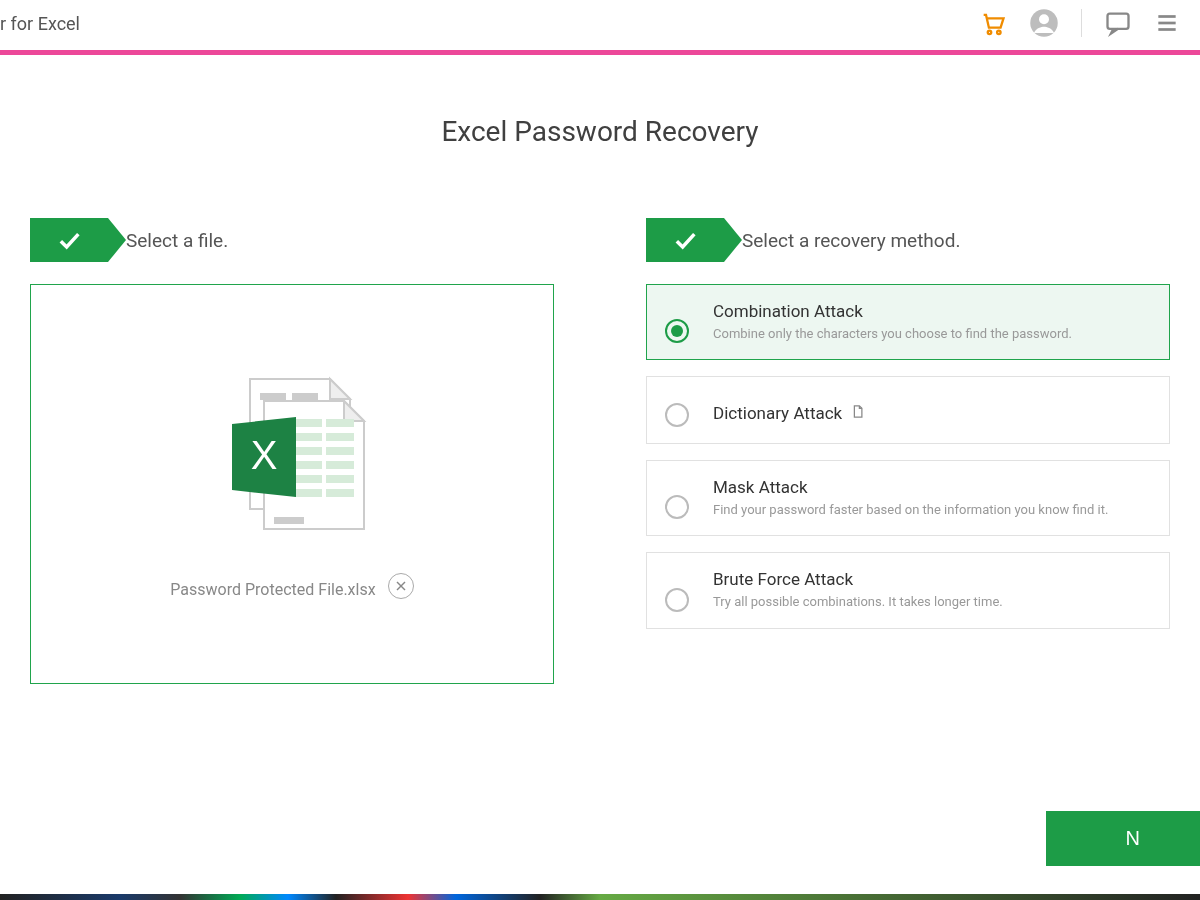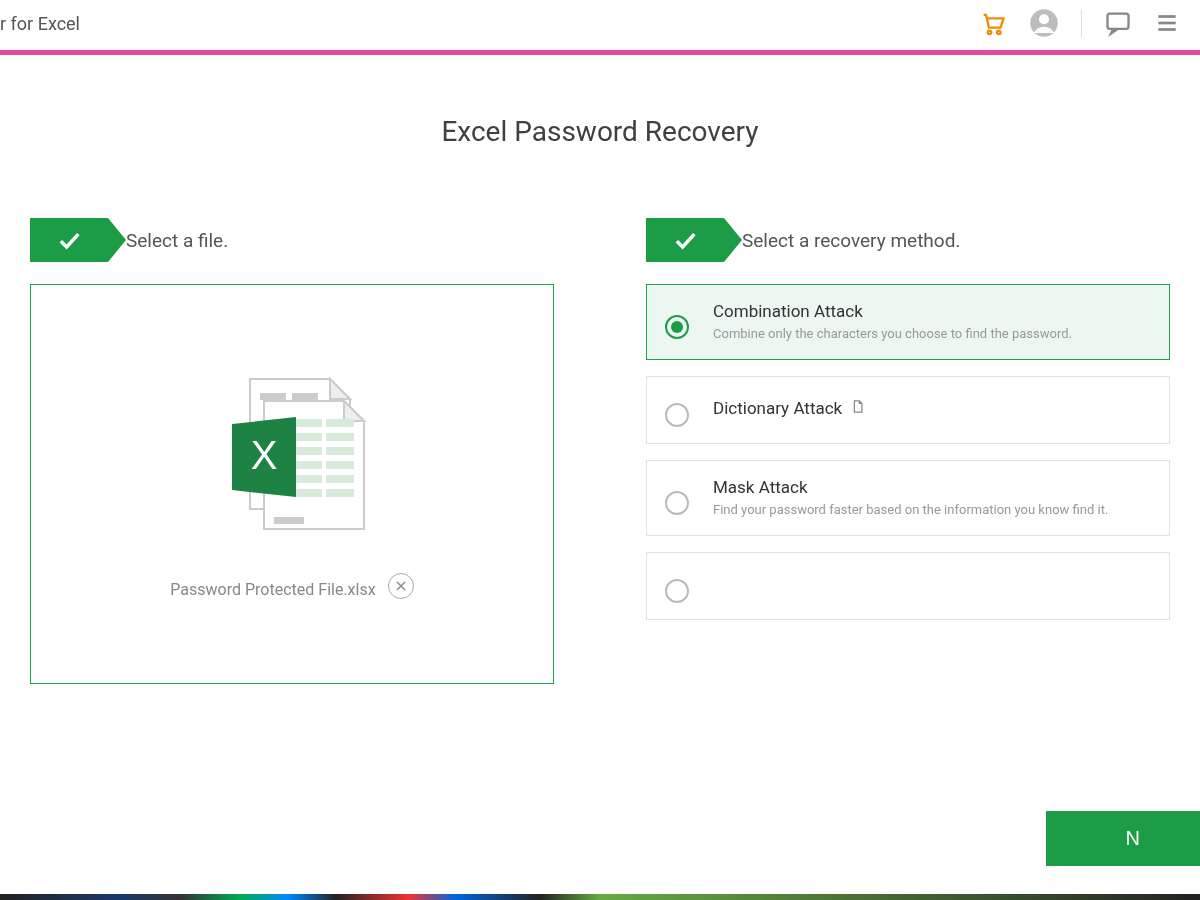--- a/index.html
+++ b/index.html
@@ -105,21 +105,21 @@
 }
 .method-list {
   display: flex;
   flex-direction: column;
   gap: 16px;
 }
 .method-option {
   border: 1.5px solid #e1e1e1;
   padding: 16px 18px;
   display: flex;
-  align-items: center;
+  align-items: flex-end;
   gap: 24px;
   cursor: pointer;
 }
 .method-option.selected {
   border-color: #20a44c;
   background: #edf7f1;
 }
 .radio {
   width: 24px; height: 24px;
   border: 2px solid #bbb;
@@ -297,20 +297,24 @@
       </div>
       <div class="method-option">
         <span class="radio"></span>
         <div>
           <div class="method-title">Mask Attack</div>
           <div class="method-desc">Find your password faster based on the information you know find it.</div>
         </div>
       </div>
       <div class="method-option">
         <span class="radio"></span>
+        <div>
+          <div class="method-title">Brute Force Attack</div>
+          <div class="method-desc">Try all possible combinations. It takes longer time.</div>
+        </div>
       </div>
     </div>
   </div>
 </div>
 
 <button class="next-btn">N</button>
 
 <div class="taskbar"></div>
 
 </body></html>

